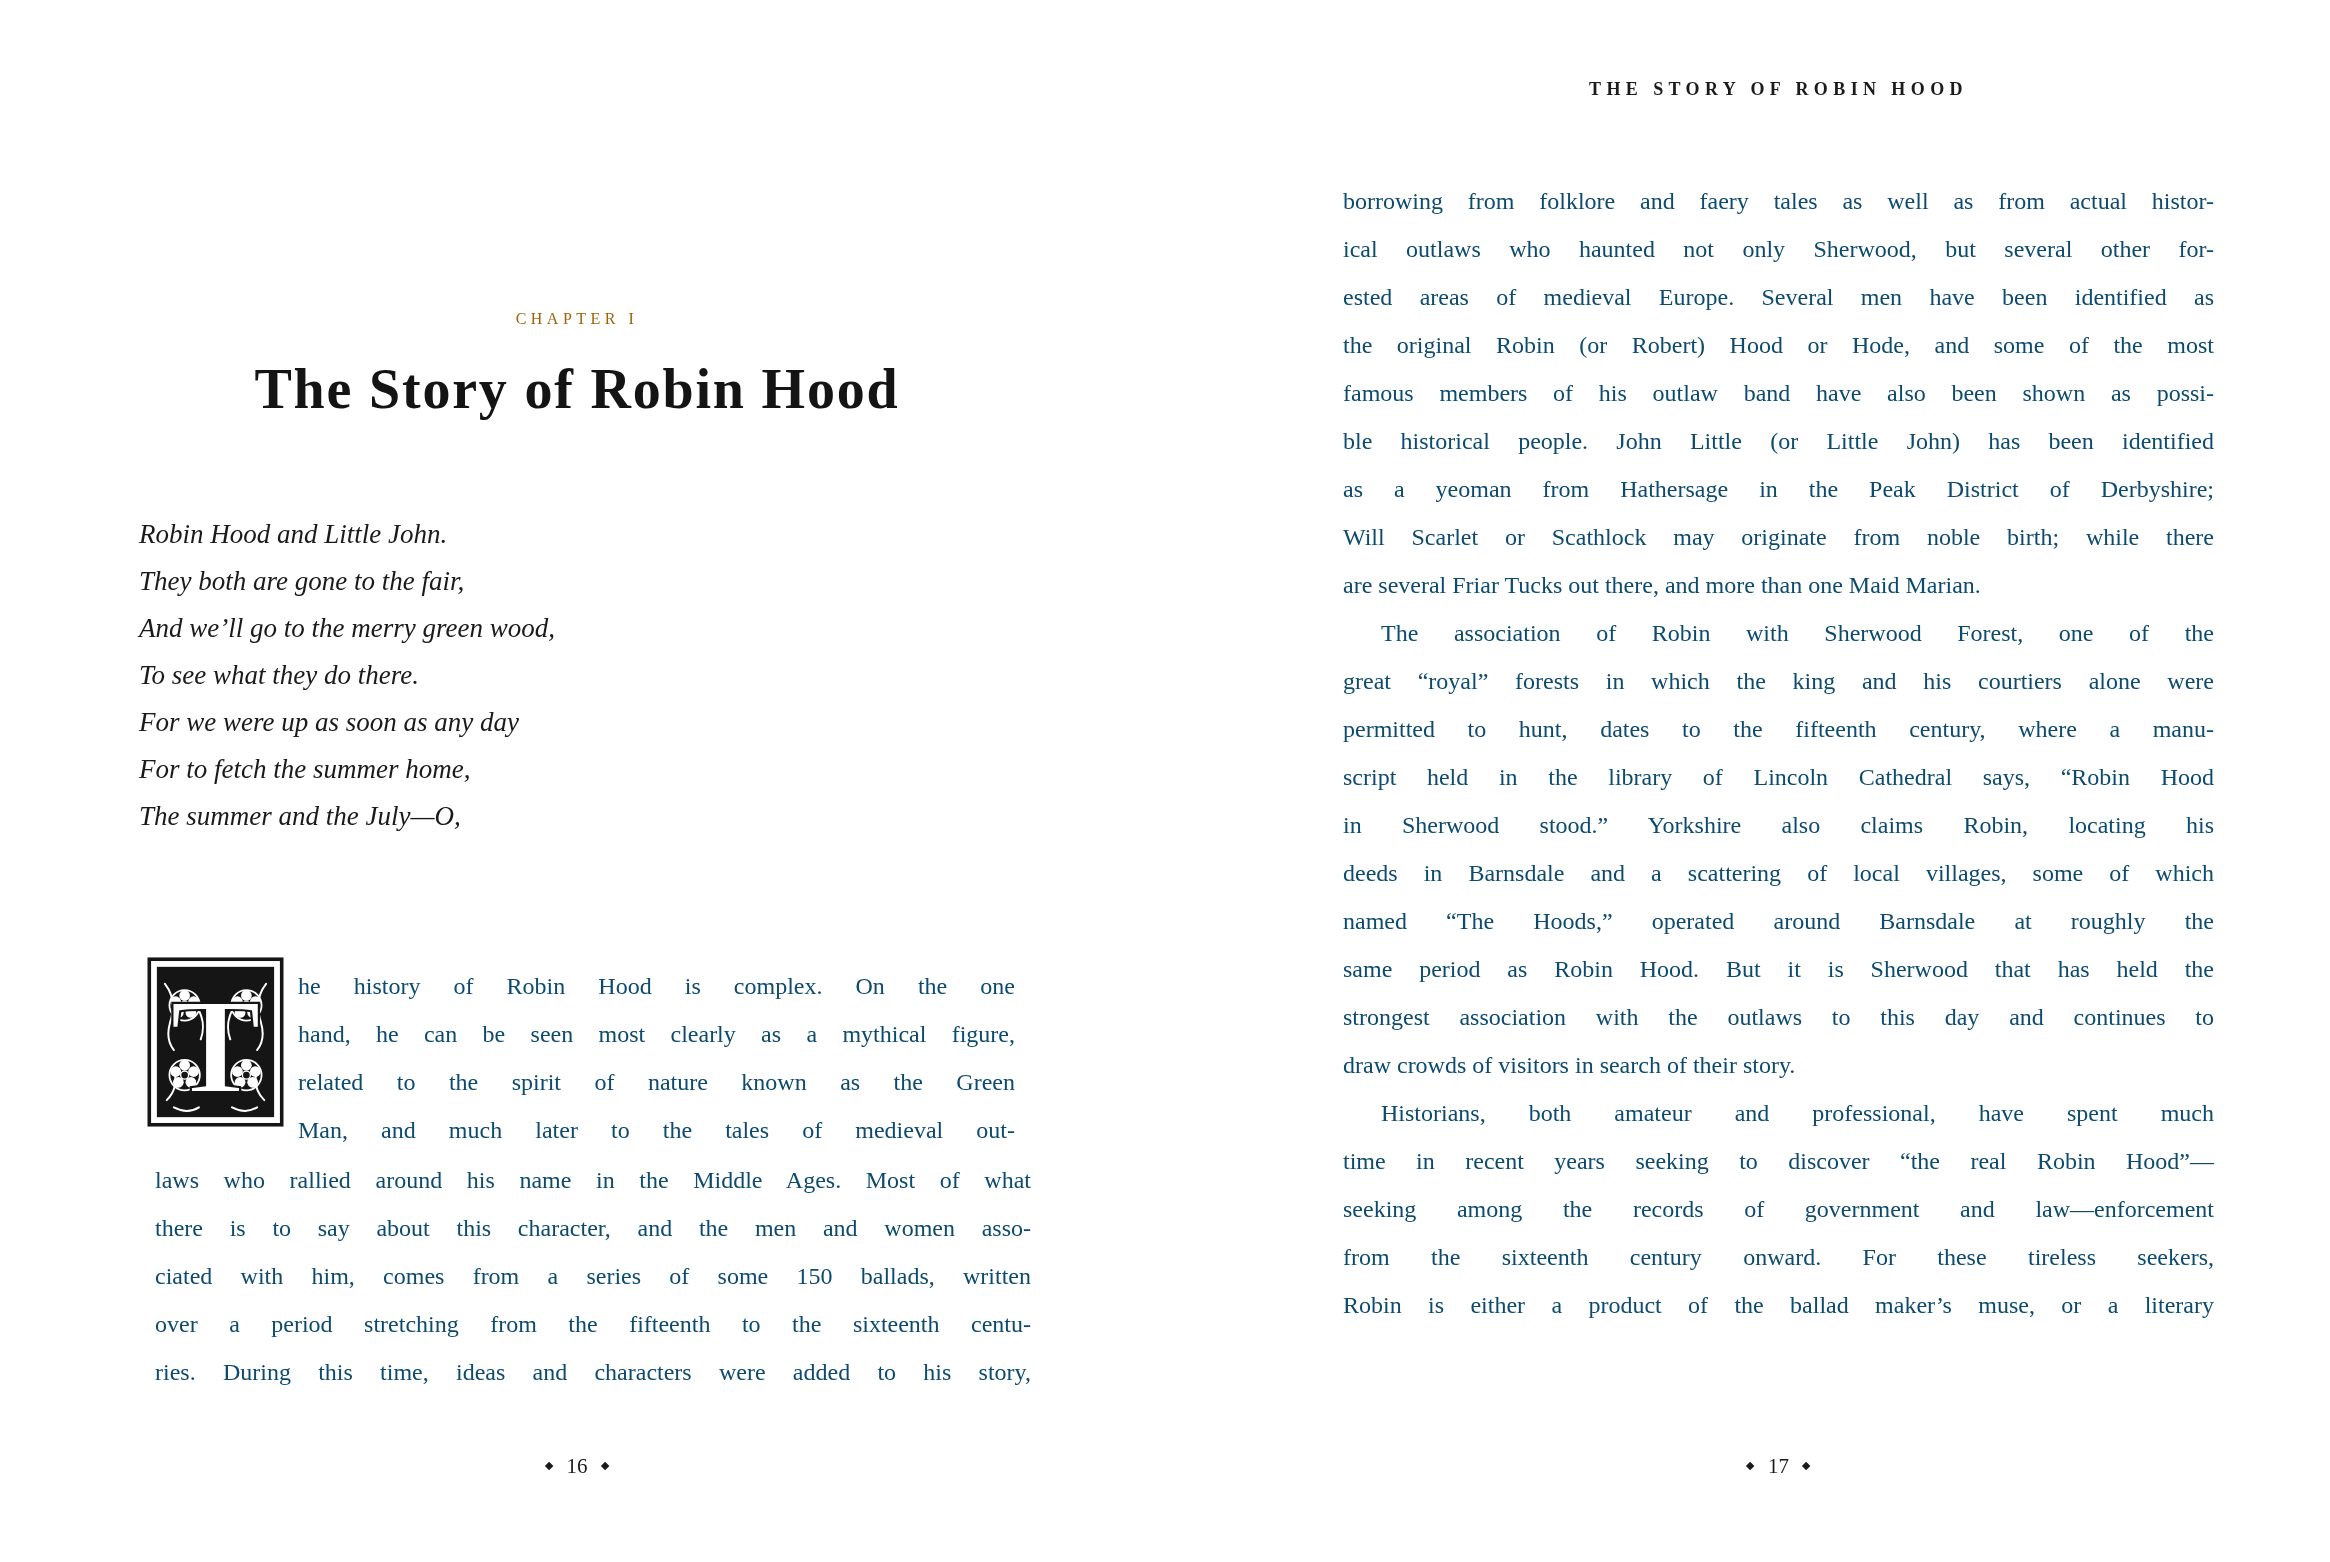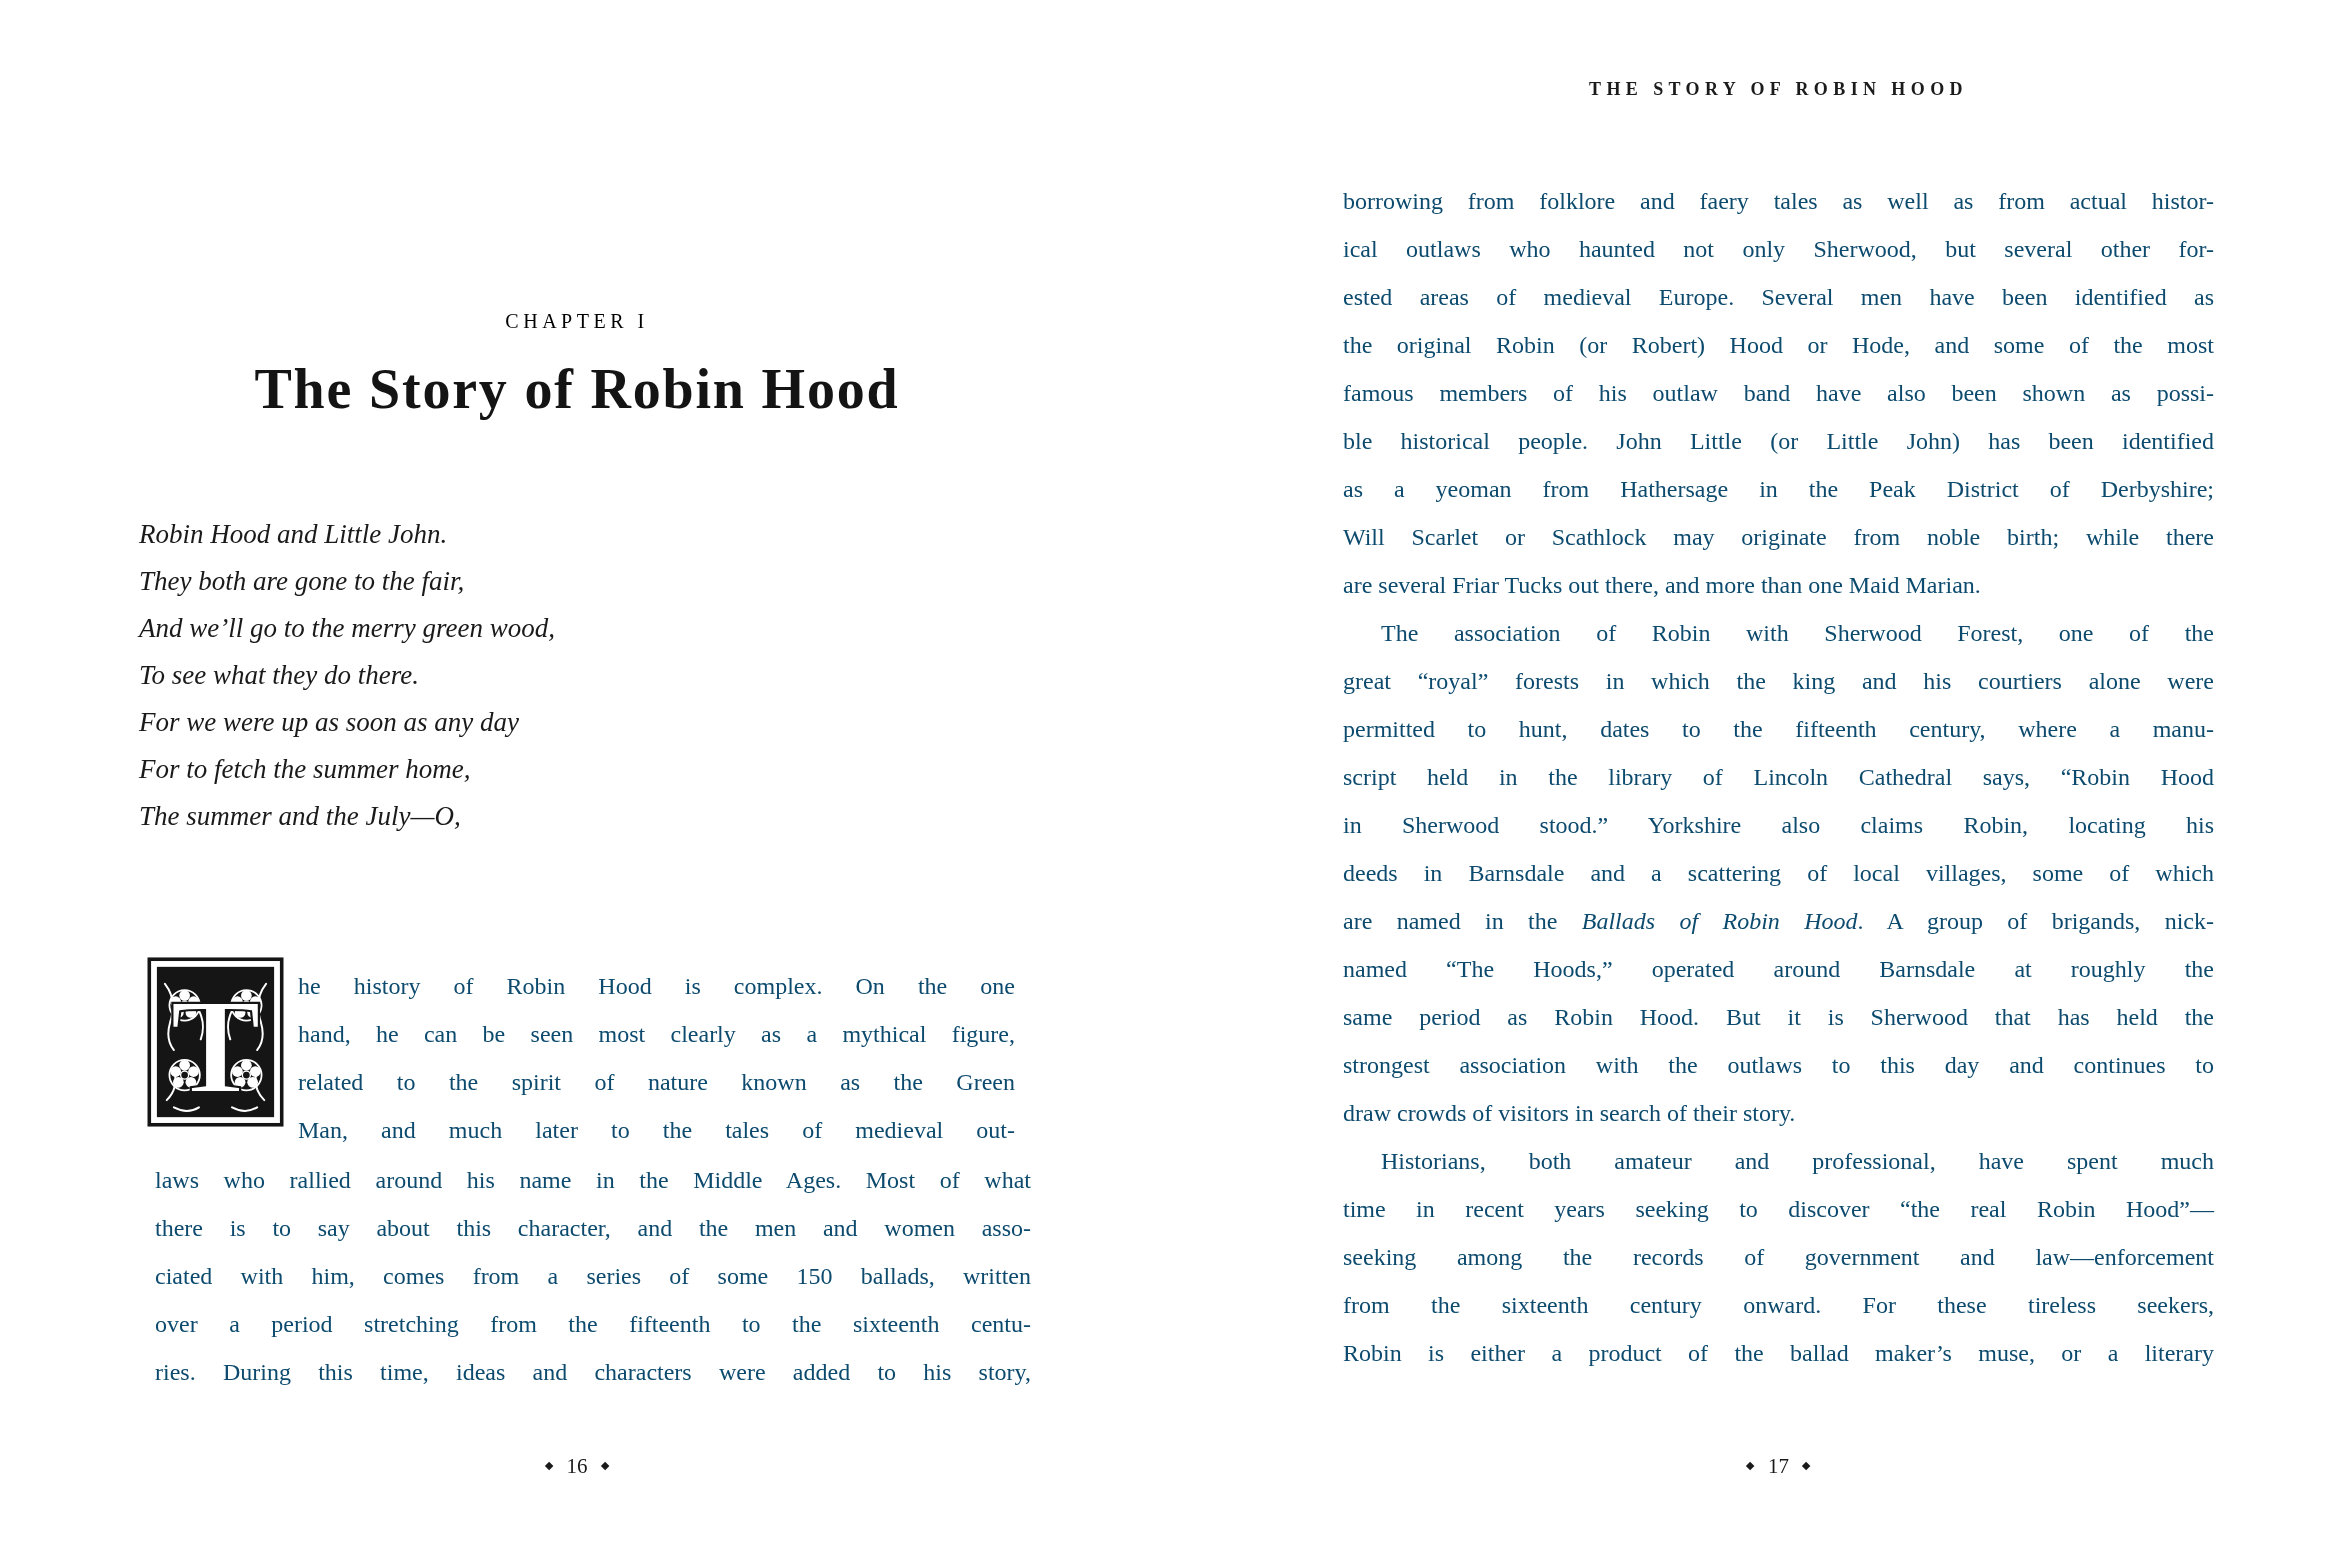--- a/index.html
+++ b/index.html
@@ -12,22 +12,22 @@
     color: #161616;
     overflow: hidden;
   }
   .page-col { position: absolute; top: 0; height: 100%; }
   .left-col  { left: 139px;  width: 876px; }
   .right-col { left: 1343px; width: 871px; }
 
   
   .chapter-label {
     position: absolute; top: 310px; left: 0; width: 100%;
-    text-align: center; font-size: 20px; letter-spacing: 4.5px;
-    font-weight: normal; color: #000000;
+    text-align: center; font-size: 16px; letter-spacing: 4.5px;
+    font-weight: normal; color: #a16207;
   }
   .chapter-title {
     position: absolute; top: 357px; left: 0; width: 100%;
     text-align: center; font-size: 56px; font-weight: bold;
     letter-spacing: 1.8px; color: #141414; margin: 0;
   }
   .poem { position: absolute; top: 511px; left: 0; width: 100%; }
   .poem-line {
     text-align: left; font-style: italic;
     font-size: 27px; line-height: 47px; height: 47px;
@@ -178,21 +178,20 @@
         <div class="text-line">ble historical people. John Little (or Little John) has been identified</div>
         <div class="text-line">as a yeoman from Hathersage in the Peak District of Derbyshire;</div>
         <div class="text-line">Will Scarlet or Scathlock may originate from noble birth; while there</div>
         <div class="text-line end">are several Friar Tucks out there, and more than one Maid Marian.</div>
         <div class="text-line indent">The association of Robin with Sherwood Forest, one of the</div>
         <div class="text-line">great “royal” forests in which the king and his courtiers alone were</div>
         <div class="text-line">permitted to hunt, dates to the fifteenth century, where a manu-</div>
         <div class="text-line">script held in the library of Lincoln Cathedral says, “Robin Hood</div>
         <div class="text-line">in Sherwood stood.” Yorkshire also claims Robin, locating his</div>
         <div class="text-line">deeds in Barnsdale and a scattering of local villages, some of which</div>
-        <div class="text-line">are named in the <em>Ballads of Robin Hood</em>. A group of brigands, nick-</div>
         <div class="text-line">named “The Hoods,” operated around Barnsdale at roughly the</div>
         <div class="text-line">same period as Robin Hood. But it is Sherwood that has held the</div>
         <div class="text-line">strongest association with the outlaws to this day and continues to</div>
         <div class="text-line end">draw crowds of visitors in search of their story.</div>
         <div class="text-line indent">Historians, both amateur and professional, have spent much</div>
         <div class="text-line">time in recent years seeking to discover “the real Robin Hood”—</div>
         <div class="text-line">seeking among the records of government and law—enforcement</div>
         <div class="text-line">from the sixteenth century onward. For these tireless seekers,</div>
         <div class="text-line">Robin is either a product of the ballad maker’s muse, or a literary</div>
       </div>

